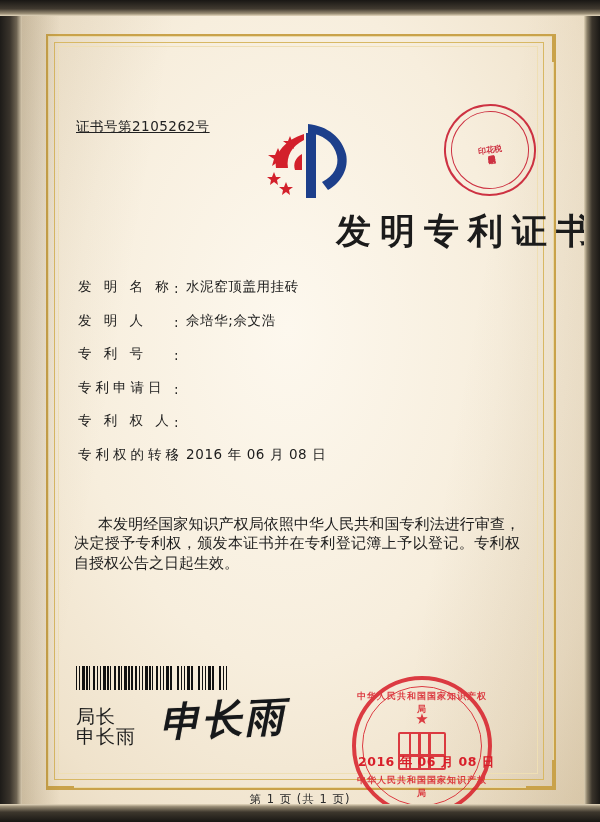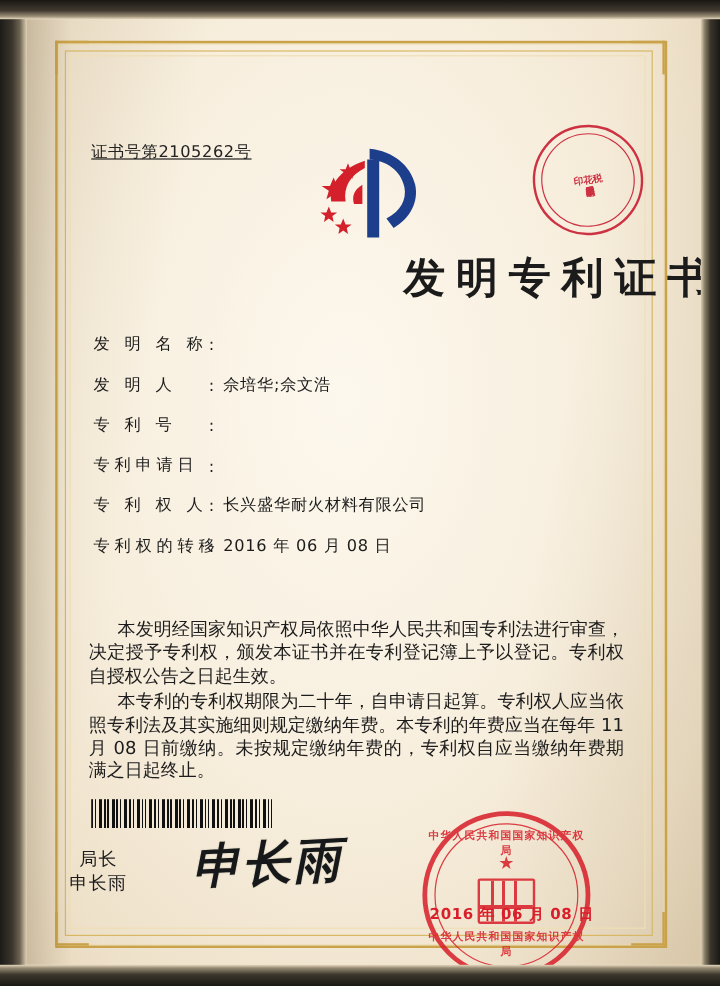--- a/index.html
+++ b/index.html
@@ -122,23 +122,22 @@
   .barcode{
     position:absolute;left:76px;top:666px;width:152px;height:24px;
     background:repeating-linear-gradient(90deg,
       #111 0px,#111 1.5px,transparent 1.5px,transparent 3px,
       #111 3px,#111 4px,transparent 4px,transparent 6.5px,
       #111 6.5px,#111 9px,transparent 9px,transparent 10.5px);
   }
 
   
   .sign-label{
-    position:absolute;left:58px;top:706px;font-size:15px;color:#1c1c1c;line-height:20px;
+    position:absolute;left:76px;top:706px;font-size:19px;color:#1c1c1c;line-height:20px;
     letter-spacing:1px;
-    text-align:center;
   }
   .sign-script{
     position:absolute;left:160px;top:692px;
     font-family:"DejaVu Serif","Liberation Serif",serif;
     font-size:40px;color:#16181a;font-style:italic;font-weight:bold;
     transform:rotate(-3deg);letter-spacing:2px;
     text-shadow:0 0 1px rgba(0,0,0,.4);
   }
 
   
@@ -213,67 +212,67 @@
       <polygon points="24,62 26,67 31,67 27,70 28,75 24,72 20,75 21,70 17,67 22,67" fill="#d3202b"></polygon>
     </svg>
   </div>
 
   <div class="doc-title">发明专利证书</div>
 
   <div class="fields">
     <div class="field">
       <span class="lab">发 明 名 称</span>
       <span class="colon">:</span>
+      <span class="val">水泥窑顶盖用挂砖</span>
     </div>
     <div class="field">
       <span class="lab">发 明 人</span>
       <span class="colon">:</span>
       <span class="val">佘培华;佘文浩</span>
     </div>
     <div class="field">
       <span class="lab">专 利 号</span>
       <span class="colon">:</span>
     </div>
     <div class="field">
       <span class="lab">专利申请日</span>
       <span class="colon">:</span>
     </div>
     <div class="field">
       <span class="lab">专 利 权 人</span>
       <span class="colon">:</span>
-      <span class="val">长兴盛华耐火材料有限公司</span>
     </div>
     <div class="field">
       <span class="lab">专利权的转移</span>
       <span class="colon">:</span>
       <span class="val">2016 年 06 月 08 日</span>
     </div>
   </div>
 
   <div class="paras">
     <p>本发明经国家知识产权局依照中华人民共和国专利法进行审查，决定授予专利权，颁发本证书并在专利登记簿上予以登记。专利权自授权公告之日起生效。</p>
-    <p>本专利的专利权期限为二十年，自申请日起算。专利权人应当依照专利法及其实施细则规定缴纳年费。本专利的年费应当在每年 11 月 08 日前缴纳。未按规定缴纳年费的，专利权自应当缴纳年费期满之日起终止。</p>
   </div>
 
   <div class="barcode"></div>
 
   <div class="sign-label">
     <div>局长</div>
     <div>申长雨</div>
   </div>
   <div class="sign-script">申长雨</div>
 
   <div class="seal-big">
     <div class="ring2"></div>
     <div class="arc-top">中华人民共和国国家知识产权局</div>
     <div class="star">★</div>
     <div class="emblem"></div>
     <div class="arc-bottom">中华人民共和国国家知识产权局</div>
   </div>
   <div class="seal-date">2016 年 06 月 08 日</div>
 
+  <div class="footer">第 1 页 (共 1 页)</div>
 
   <div class="fold"></div>
   <div class="edge-left"></div>
   <div class="edge-right"></div>
   <div class="edge-top"></div>
   <div class="edge-bottom"></div>
 </div>
 
 </body></html>

